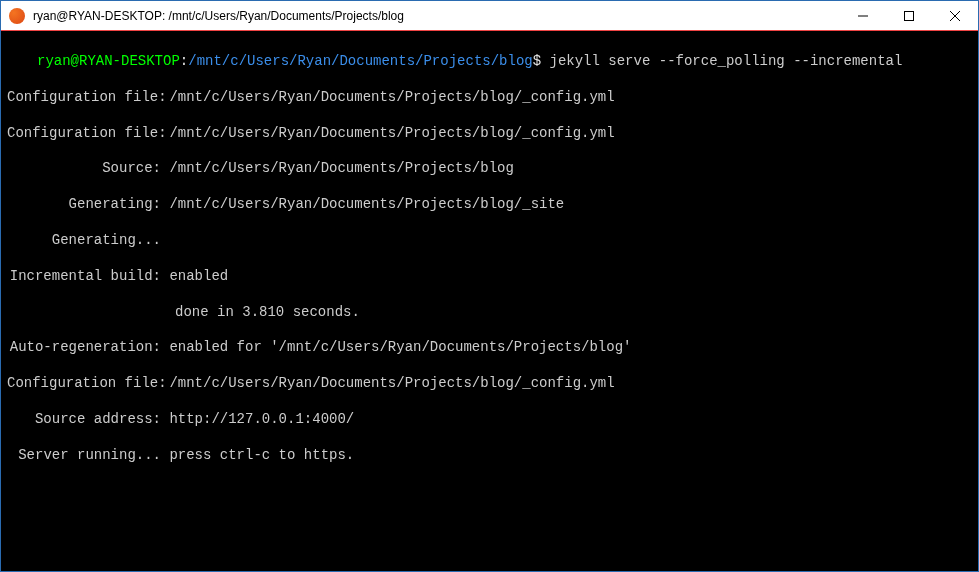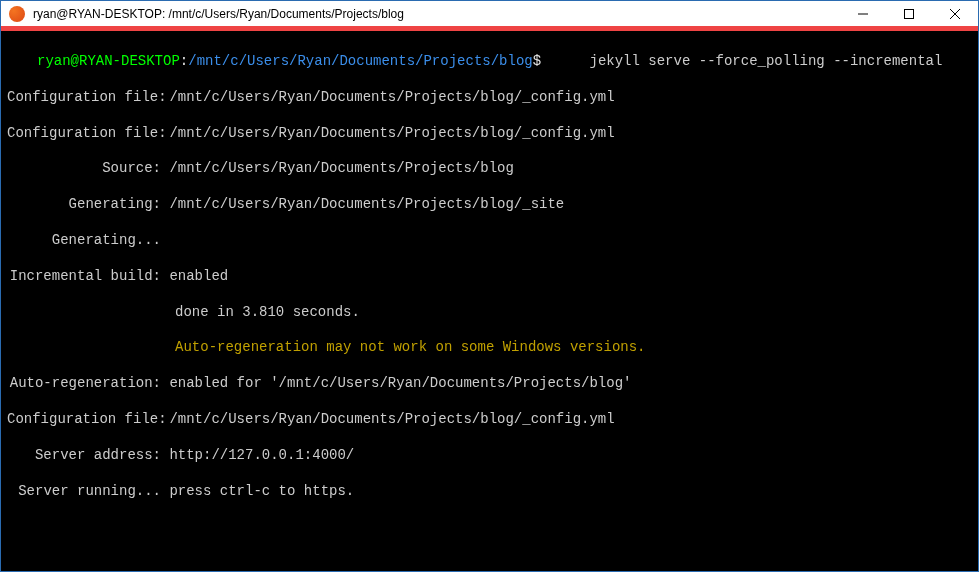--- a/index.html
+++ b/index.html
@@ -11,21 +11,21 @@
     height: 572px;
     overflow: hidden;
     border: 1px solid #2a6bb1;
   }
   .titlebar {
     height: 30px;
     background: #fff;
     display: flex;
     align-items: center;
     padding: 0 0 0 8px;
-    border-bottom: 5px solid #ef4444;
+    border-bottom: 1px solid #ef4444;
   }
   .titlebar-icon {
     width: 16px; height: 16px;
     border-radius: 50%;
     background: radial-gradient(circle at 30% 30%, #f47421, #dd4814);
     margin-right: 8px;
     flex-shrink: 0;
   }
   .titlebar-text {
     flex: 1;
@@ -51,21 +51,21 @@
     padding: 4px 6px;
     white-space: pre;
     line-height: 1.28;
     overflow: hidden;
     letter-spacing: 0px;
   }
   .green { color: #00ff00; margin-left: 30px; }
   .blue  { color: #3b8eea; }
   .white { color: #e5e5e5; }
   .yellow{ color: #c0a000; }
-  .dim   { color: #ccc; padding-left: 40px; }
+  .dim   { color: #ccc; }
   .pline { display: block; }
   .lbl { text-align: right; display: inline-block; width: 154px; }
 </style>
 </head>
 <body>
 
 <div class="titlebar">
   <div class="titlebar-icon"></div>
   <div class="titlebar-text">ryan@RYAN-DESKTOP: /mnt/c/Users/Ryan/Documents/Projects/blog</div>
   <div class="win-controls">
@@ -90,24 +90,23 @@
 
 <div class="terminal">
 <span class="pline"><span class="green">ryan@RYAN-DESKTOP</span><span class="white">:</span><span class="blue">/mnt/c/Users/Ryan/Documents/Projects/blog</span><span class="white">$</span><span class="dim"> jekyll serve --force_polling --incremental</span></span>
 <span class="pline"><span class="lbl">Configuration file:</span><span> /mnt/c/Users/Ryan/Documents/Projects/blog/_config.yml</span></span>
 <span class="pline"><span class="lbl">Configuration file:</span><span> /mnt/c/Users/Ryan/Documents/Projects/blog/_config.yml</span></span>
 <span class="pline"><span class="lbl">Source:</span><span> /mnt/c/Users/Ryan/Documents/Projects/blog</span></span>
 <span class="pline"><span class="lbl">Generating:</span><span> /mnt/c/Users/Ryan/Documents/Projects/blog/_site</span></span>
 <span class="pline"><span class="lbl">Generating...</span></span>
 <span class="pline"><span class="lbl">Incremental build:</span><span> enabled</span></span>
 <span class="pline"><span>                    </span><span>done in 3.810 seconds.</span></span>
-<span class="pline yellow"><span>                    </span><span>Auto-regeneration may not work on some Windows versions.</span></span>
 <span class="pline"><span class="lbl">Auto-regeneration:</span><span> enabled for '/mnt/c/Users/Ryan/Documents/Projects/blog'</span></span>
 <span class="pline"><span class="lbl">Configuration file:</span><span> /mnt/c/Users/Ryan/Documents/Projects/blog/_config.yml</span></span>
-<span class="pline"><span class="lbl">Server address:</span><span> http://127.0.0.1:4000/</span></span>
+<span class="pline"><span class="lbl">Source address:</span><span> http://127.0.0.1:4000/</span></span>
 <span class="pline"><span class="lbl">Server running...</span><span> press ctrl-c to https.</span></span>
 
 
 
 
 
 
 
 
 

